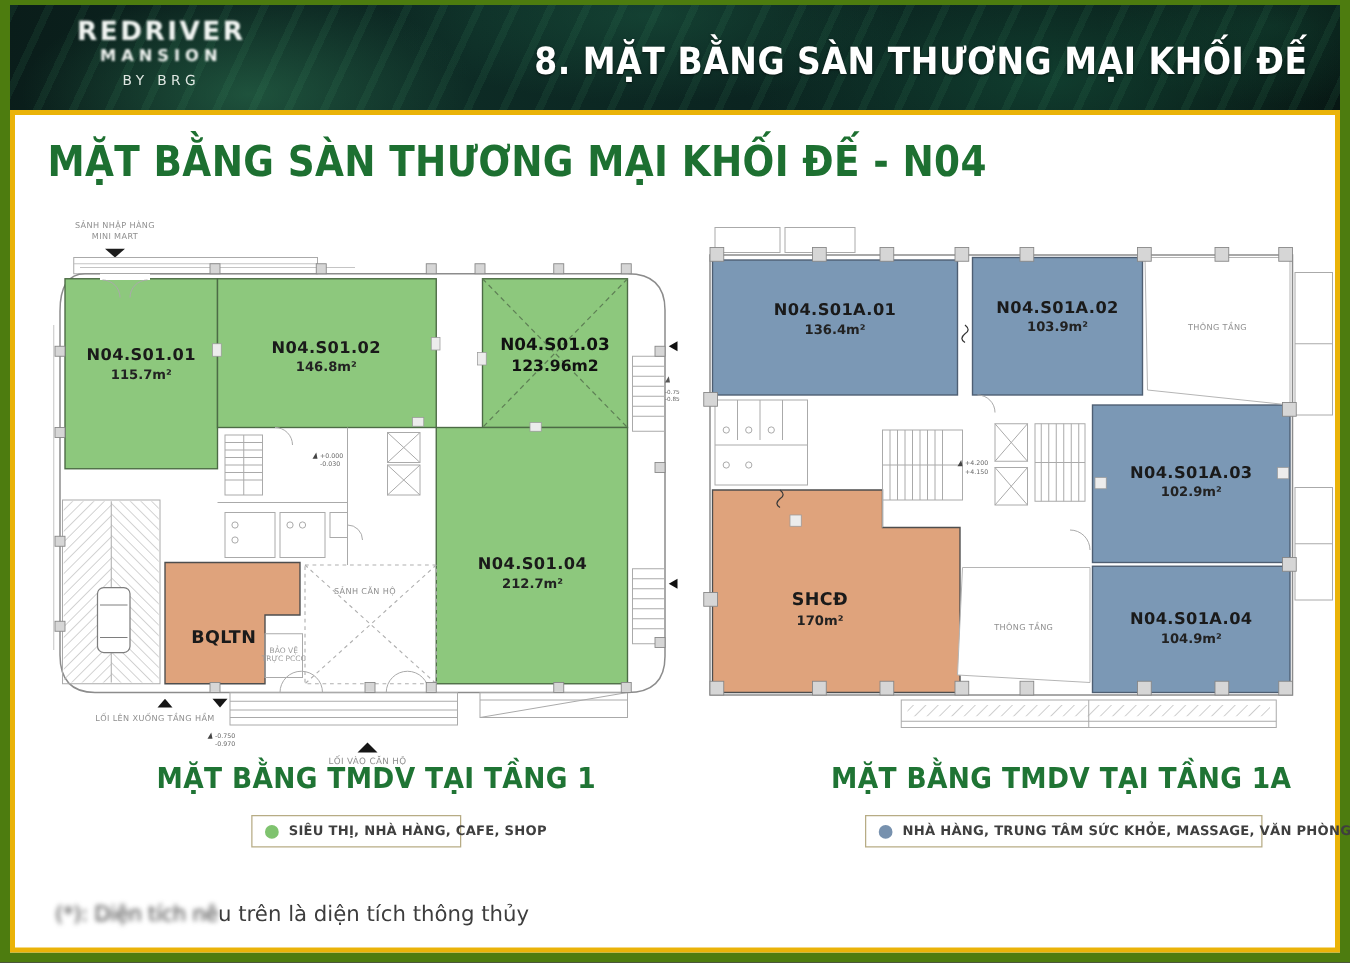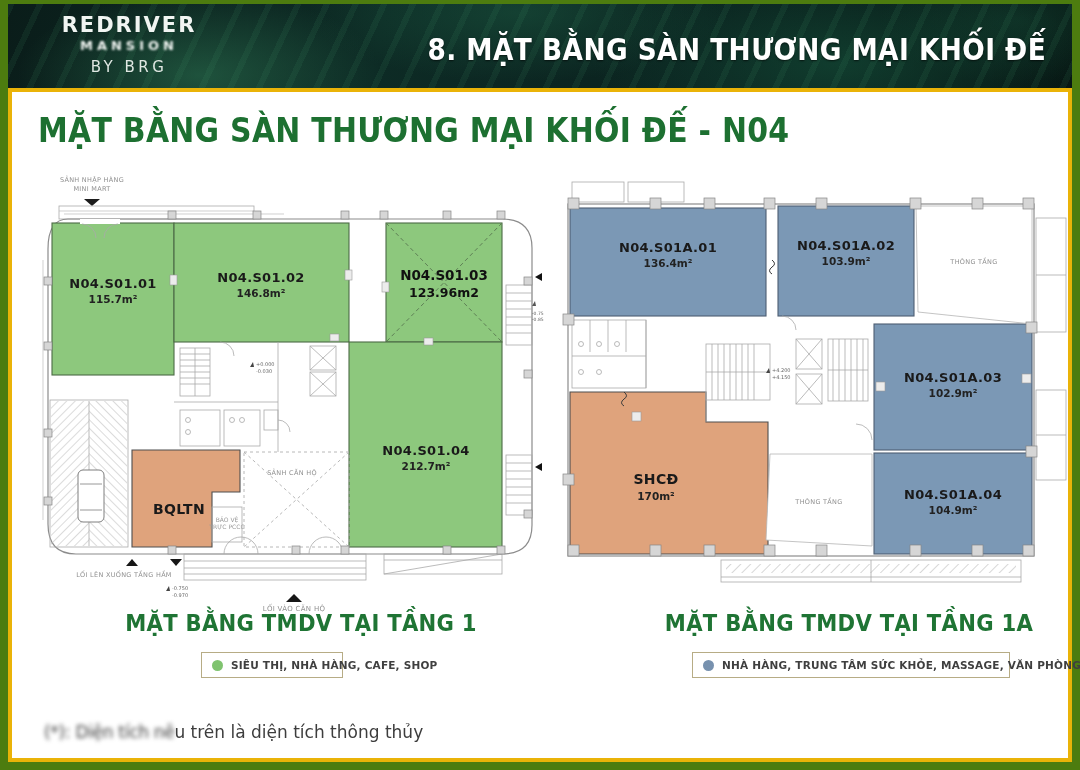--- a/index.html
+++ b/index.html
@@ -12,39 +12,39 @@
       radial-gradient(ellipse 260px 120px at 18% 85%, rgba(46,120,84,.55) 0%, rgba(46,120,84,0) 70%),
       radial-gradient(ellipse 300px 100px at 48% 10%, rgba(30,96,70,.45) 0%, rgba(30,96,70,0) 70%),
       radial-gradient(ellipse 340px 140px at 78% 70%, rgba(24,92,66,.5) 0%, rgba(24,92,66,0) 72%),
       radial-gradient(ellipse 200px 90px at 95% 20%, rgba(20,70,52,.5) 0%, rgba(20,70,52,0) 70%),
       linear-gradient(100deg,#0a1d1a 0%,#0d2b25 35%,#0a211e 65%,#071613 100%);}
   .header:after{content:"";position:absolute;inset:0;
       background:repeating-linear-gradient(115deg, rgba(70,160,110,.10) 0 6px, rgba(0,0,0,0) 6px 26px);}
   .logo{position:absolute;left:46px;top:9px;width:150px;text-align:center;color:#f1f5f2;z-index:2;}
   .logo .l1{font-size:21px;font-weight:700;letter-spacing:2px;filter:blur(.7px);}
   .logo .l2{font-size:13px;font-weight:600;letter-spacing:4px;margin-top:1px;filter:blur(1px);}
-  .logo .l3{font-size:15px;font-weight:500;letter-spacing:3.5px;margin-top:5px;color:#dfe7e2;}
+  .logo .l3{font-size:11px;font-weight:500;letter-spacing:3.5px;margin-top:5px;color:#dfe7e2;}
   .slide-title{position:absolute;right:26px;top:28px;z-index:2;color:#ffffff;font-size:30px;font-weight:800;
       letter-spacing:.5px;transform:scaleX(.88);transform-origin:right center;white-space:nowrap;
       text-shadow:0 1px 2px rgba(0,0,0,.6);}
   
   .content{position:absolute;left:8px;top:88px;width:1064px;height:674px;background:#ffffff;
       border:4px solid #eab308;}
   .main-title{position:absolute;left:26px;top:18px;font-size:34px;font-weight:800;color:#1d7031;
       transform:scaleX(.88);transform-origin:left center;white-space:nowrap;letter-spacing:.3px;}
   .plan-svg{position:absolute;}
   #plan1{left:22px;top:78px;}
   #plan2{left:544px;top:82px;}
   .caption{position:absolute;top:518px;font-size:23px;font-weight:800;color:#1f7434;text-align:center;
       transform:scaleX(.92);letter-spacing:.3px;white-space:nowrap;}
   .cap1{left:44px;width:490px;}
   .cap2{left:617px;width:440px;}
   .legend{position:absolute;top:560px;height:26px;border:1px solid #b7ac85;background:#fff;
       display:flex;align-items:center;padding:0 10px;gap:8px;}
-  .lg1{left:189px;width:142px;align-items:center;}
+  .lg1{left:189px;width:168px;align-items:center;}
   .lg2{left:680px;width:318px;}
   .legend .dot{width:11px;height:11px;border-radius:50%;flex:0 0 auto;}
   .lg1 .dot{background:#7fc36f;}
   .lg2 .dot{background:#7791ae;}
   .legend .txt{font-size:10.5px;font-weight:600;color:#3f3f3f;letter-spacing:.2px;white-space:nowrap;}
   .footnote{position:absolute;left:32px;top:630px;font-size:17px;color:#3d3d3d;}
   .footnote .blur{filter:blur(2.1px);letter-spacing:-.3px;}
   
   .rname{font:700 13px "DejaVu Sans","Liberation Sans",sans-serif;fill:#1a1a1a;letter-spacing:.3px;}
   .rarea{font:600 10.5px "DejaVu Sans","Liberation Sans",sans-serif;fill:#222;}

